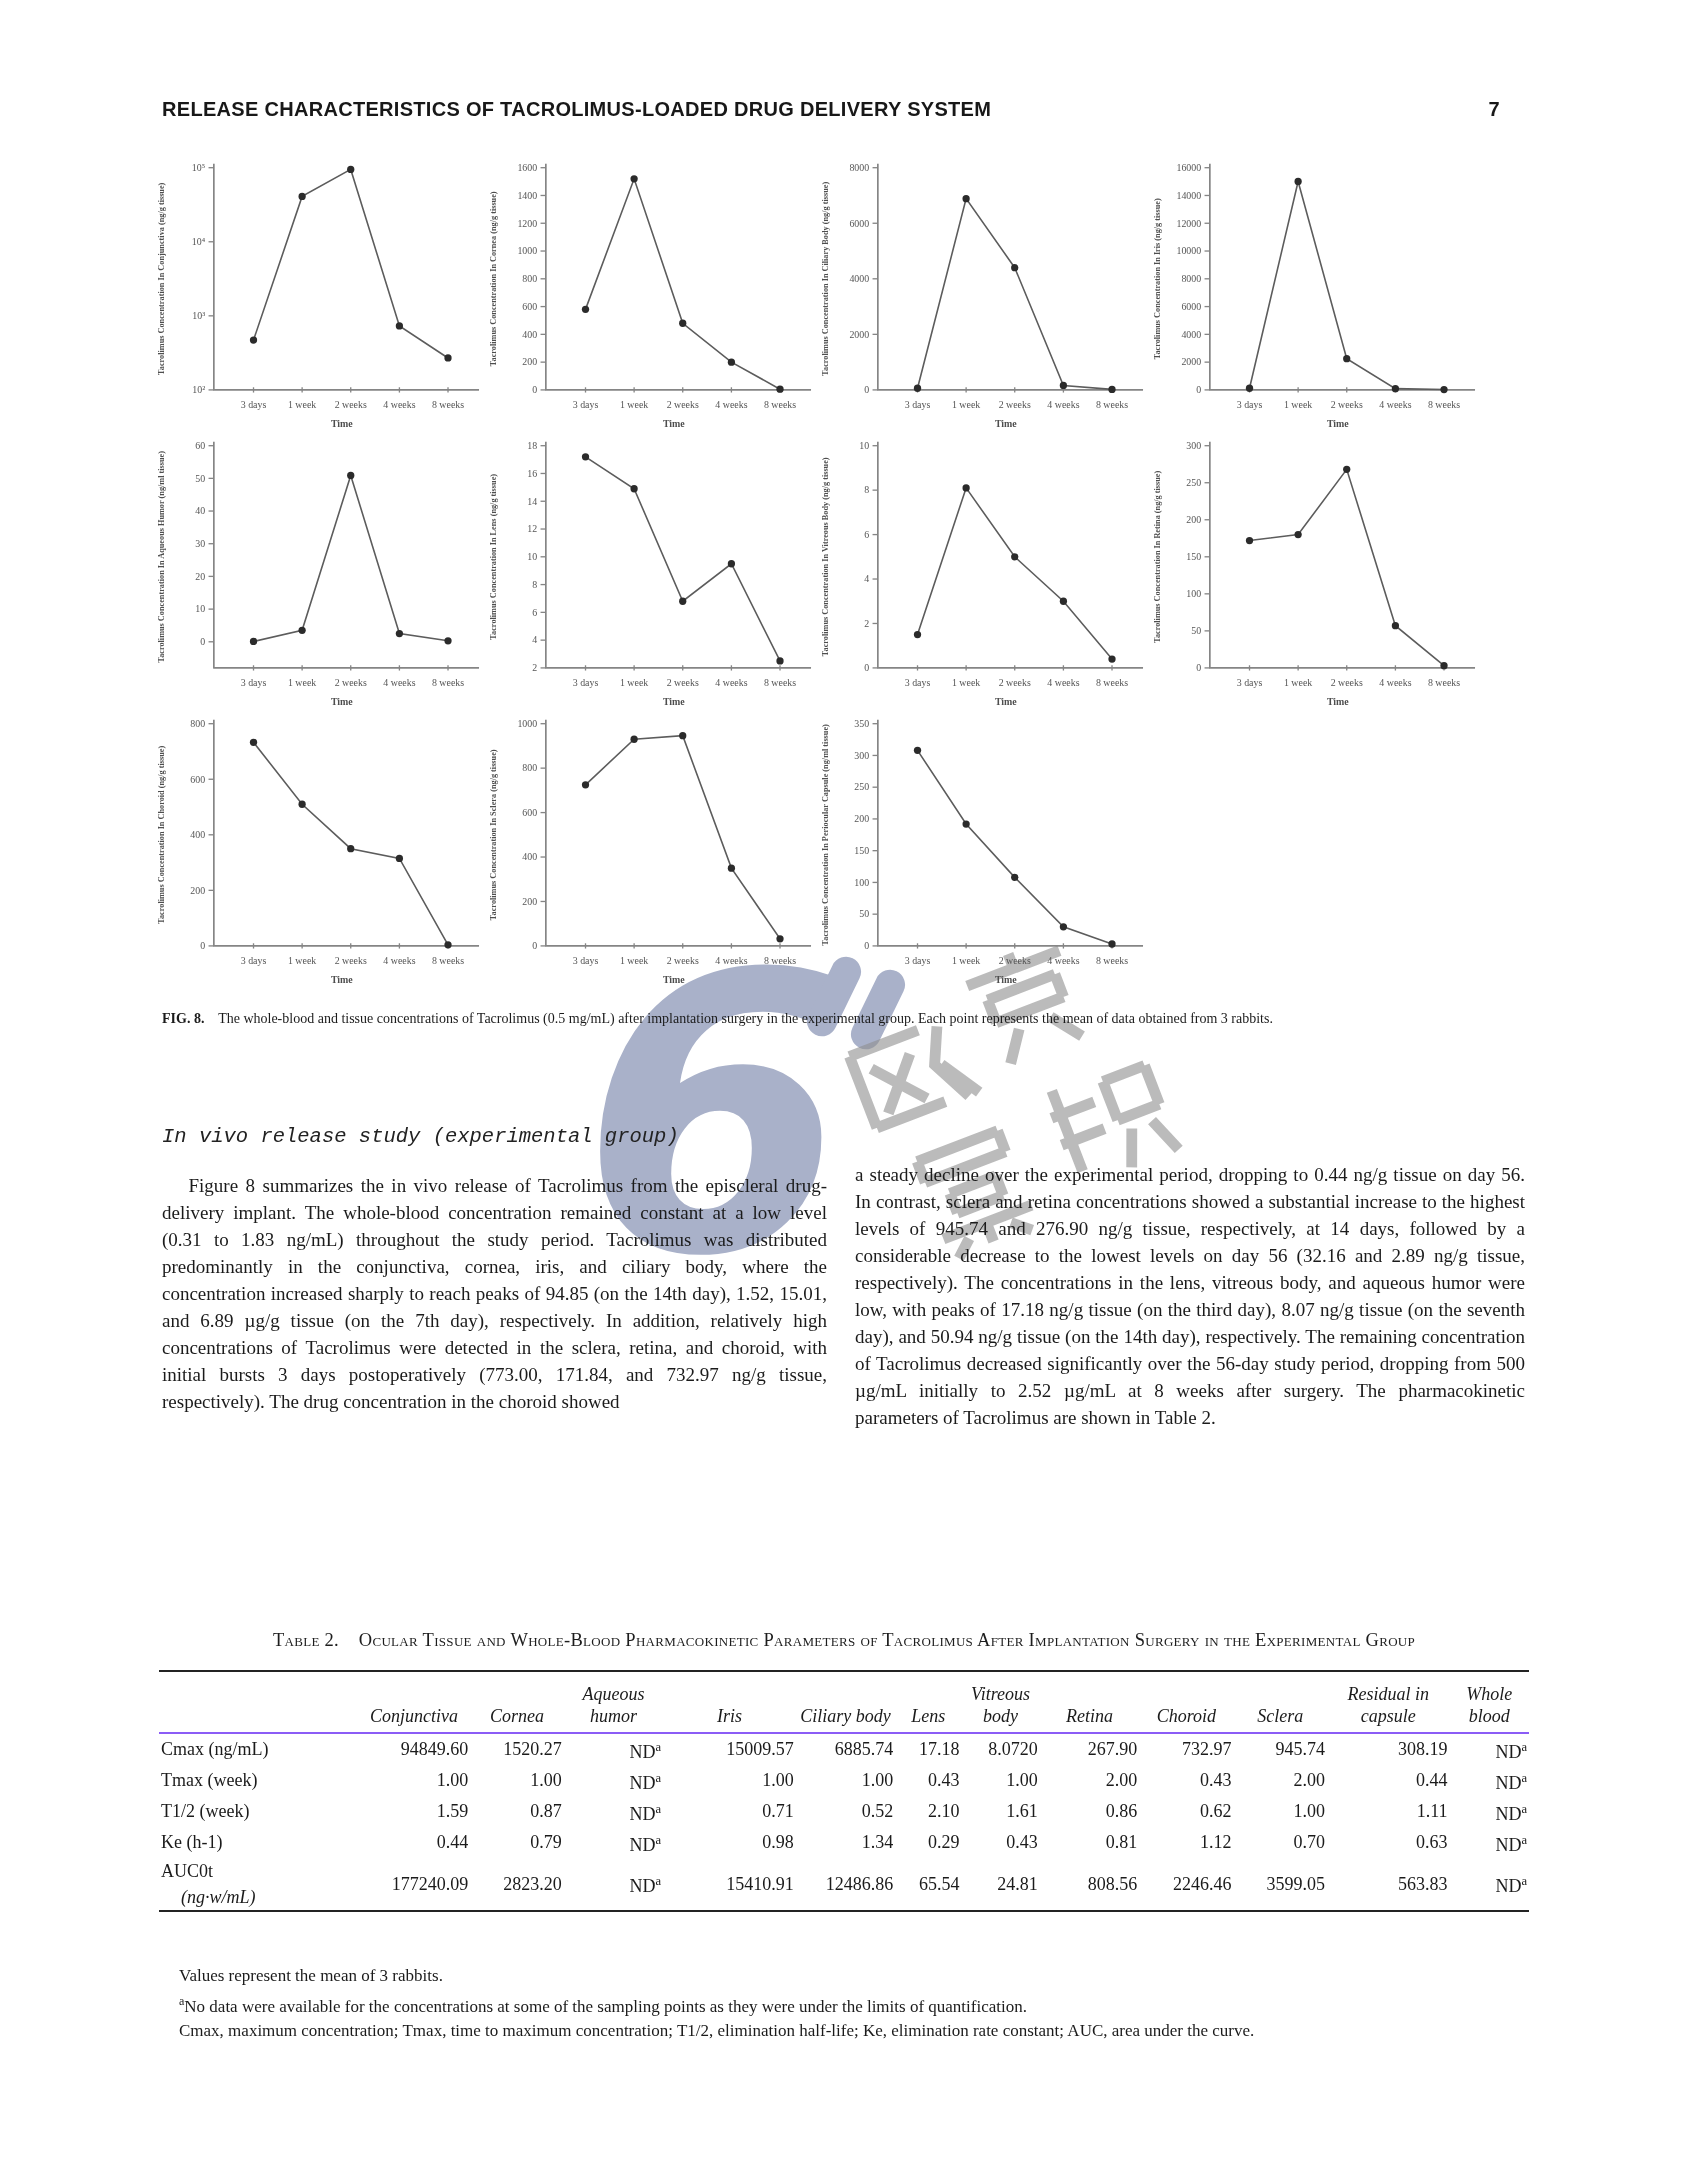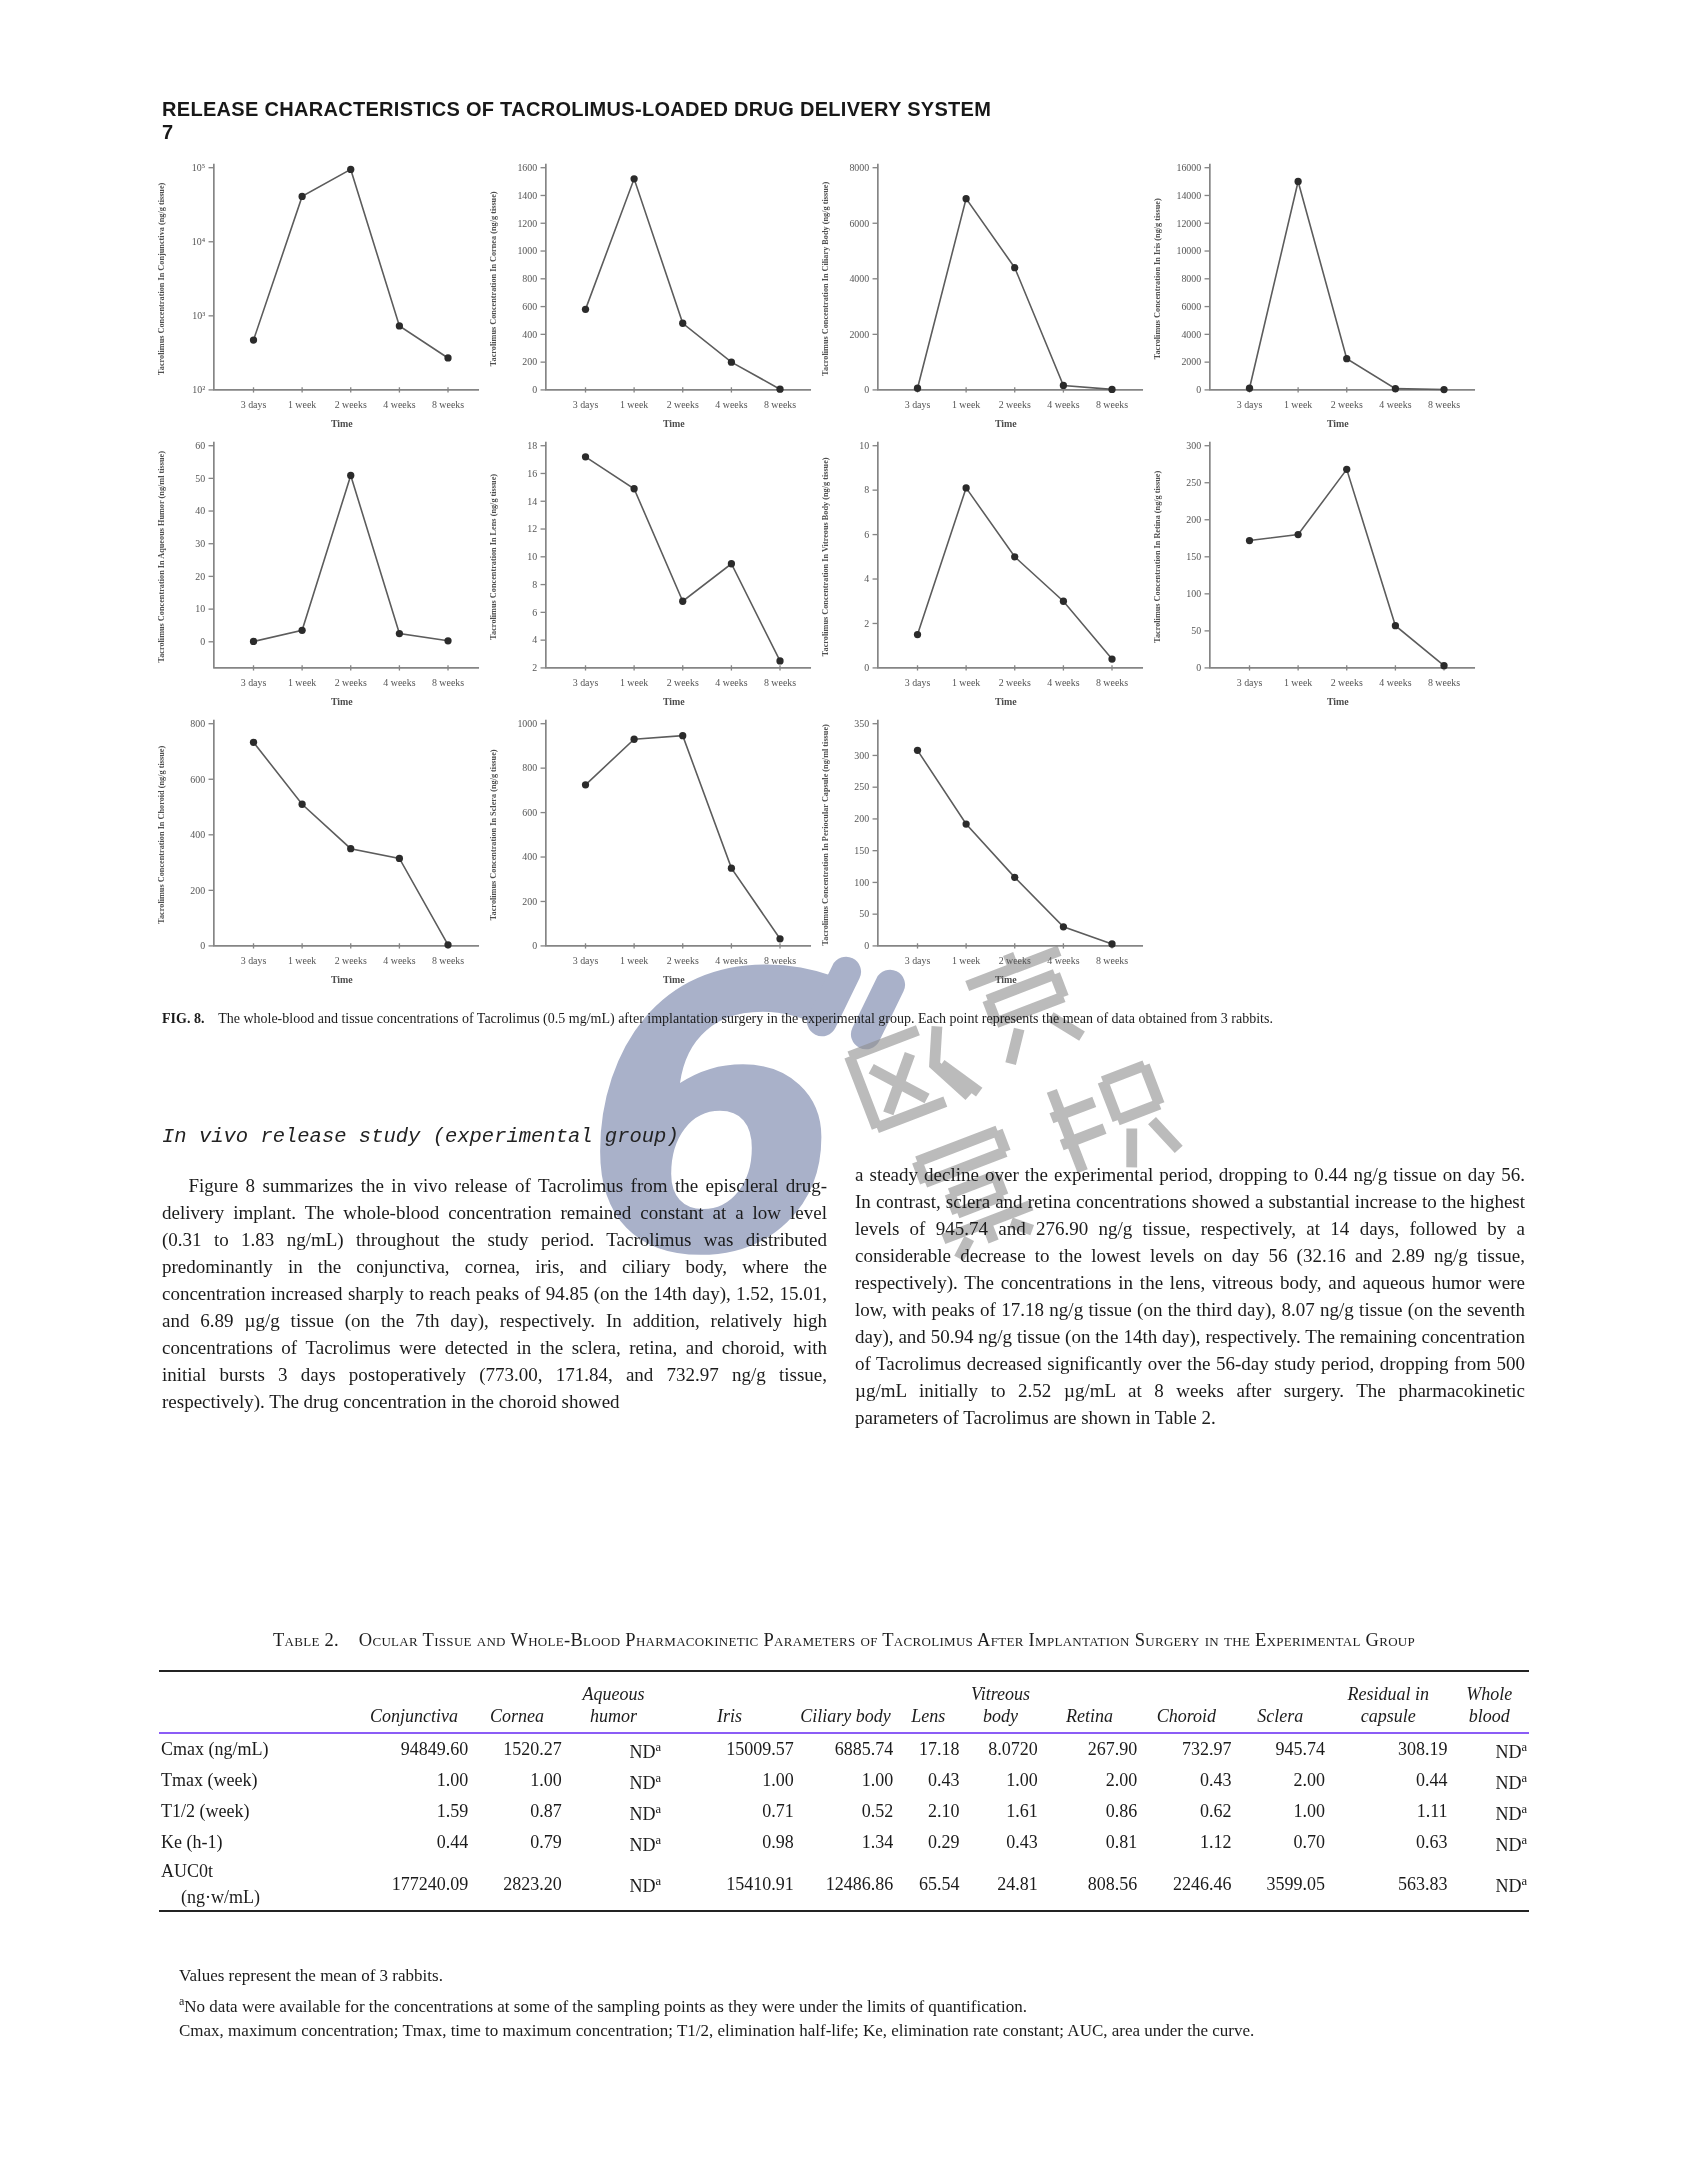--- a/index.html
+++ b/index.html
@@ -13,23 +13,23 @@
   .wm-hook{position:absolute;width:30px;height:85px;background:#a9b1c9;border-radius:17px;}
   .h1{left:819px;top:954px;transform:rotate(26deg);}
   .h2{left:863px;top:967px;transform:rotate(26deg);}
   .wm-cjk{position:absolute;left:855px;top:941px;width:357px;height:311px;transform:rotate(-21deg);opacity:.6;}
   .wm-cjk path{stroke:#8f8f8f;stroke-width:17;fill:none;}
 
   .content{position:absolute;inset:0;z-index:2;}
 
   
   .pg-header{position:absolute;left:162px;top:98px;width:1338px;display:flex;
-             justify-content:space-between;align-items:flex-start;
+             justify-content:space-between;align-items:center;
              font-family:"Liberation Sans",sans-serif;font-weight:bold;font-size:20px;
-             letter-spacing:0.3px;color:#181818;flex-direction:column;}
+             letter-spacing:0.3px;color:#181818;}
 
   
   #figure-grid{position:absolute;left:151px;top:157px;width:1330px;height:835px;}
   .chart-cell{position:absolute;width:332px;height:278px;overflow:visible;}
   .chart-cell svg{overflow:visible;}
   .ax{stroke:#858585;stroke-width:2.6;}
   .tk{stroke:#858585;stroke-width:2;}
   .tl{font-family:"Liberation Serif",serif;font-size:15px;fill:#555555;}
   .yt{font-family:"Liberation Serif",serif;font-weight:bold;font-size:12.5px;fill:#4e4e4e;}
   .xt{font-family:"Liberation Serif",serif;font-weight:bold;font-size:15px;fill:#4e4e4e;}
@@ -56,21 +56,21 @@
   .tbl-title{width:1178px;margin:0 auto;text-align:center;font-size:18.5px;line-height:28px;
              font-variant:small-caps;letter-spacing:0.3px;color:#1d1d1d;}
   #pk-table{width:100%;margin-top:16px;border-collapse:collapse;table-layout:fixed;
             border-top:2.6px solid #232323;border-bottom:2.6px solid #232323;font-size:18px;}
   #pk-table thead th{font-style:italic;font-weight:normal;text-align:center;vertical-align:bottom;
             padding:10.6px 2px 5.3px 2px;line-height:22px;border-bottom:2px solid #8b5cf6;}
   #pk-table tbody td{text-align:right;padding:0 2px;line-height:26px;white-space:nowrap;}
   #pk-table tbody tr:first-child td{padding-top:0;}
   #pk-table td.rowlabel{text-align:left;}
   #pk-table sup{font-size:12.6px;}
-  .lbl2{display:block;padding-left:20px;}
+  .lbl2{display:block;padding-left:20px;font-style:italic;}
 
   
   #footnotes{position:absolute;left:162px;top:1964px;width:1375px;font-size:17px;line-height:24.5px;}
   #footnotes p{margin:0;text-indent:17px;}
   #footnotes sup{font-size:12px;}
 </style>
 </head>
 <body>
 
 <div id="page">

